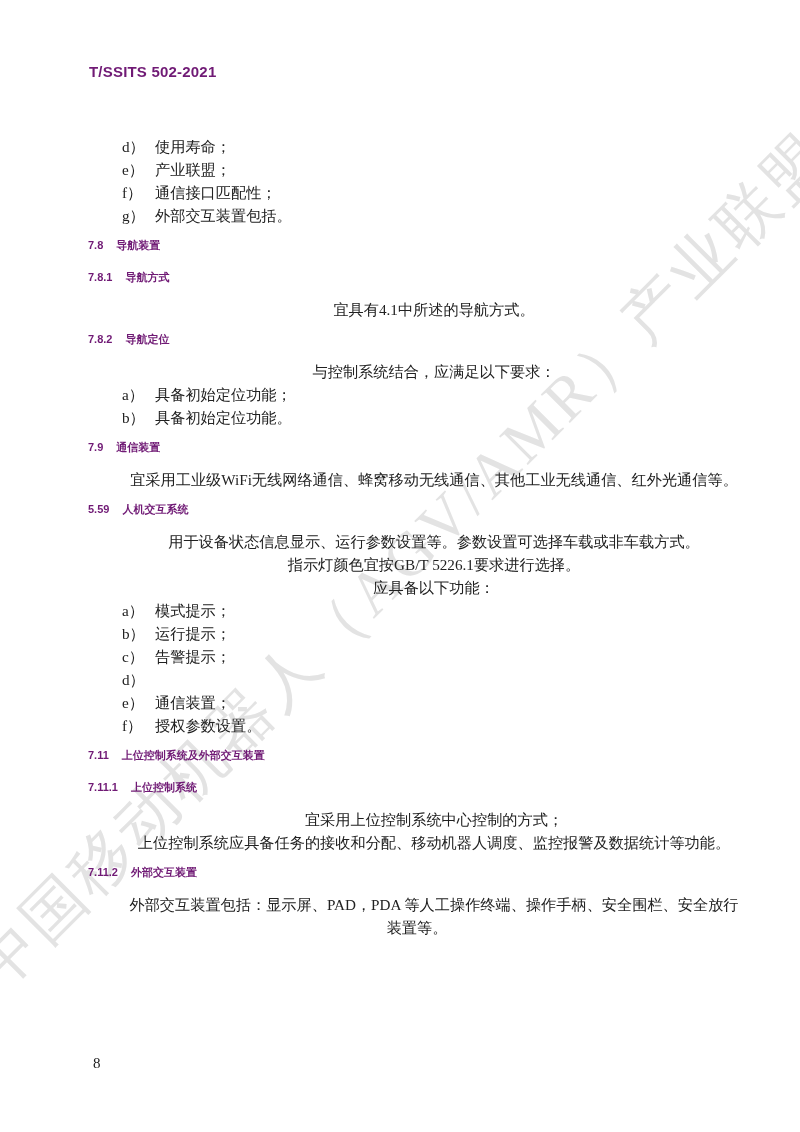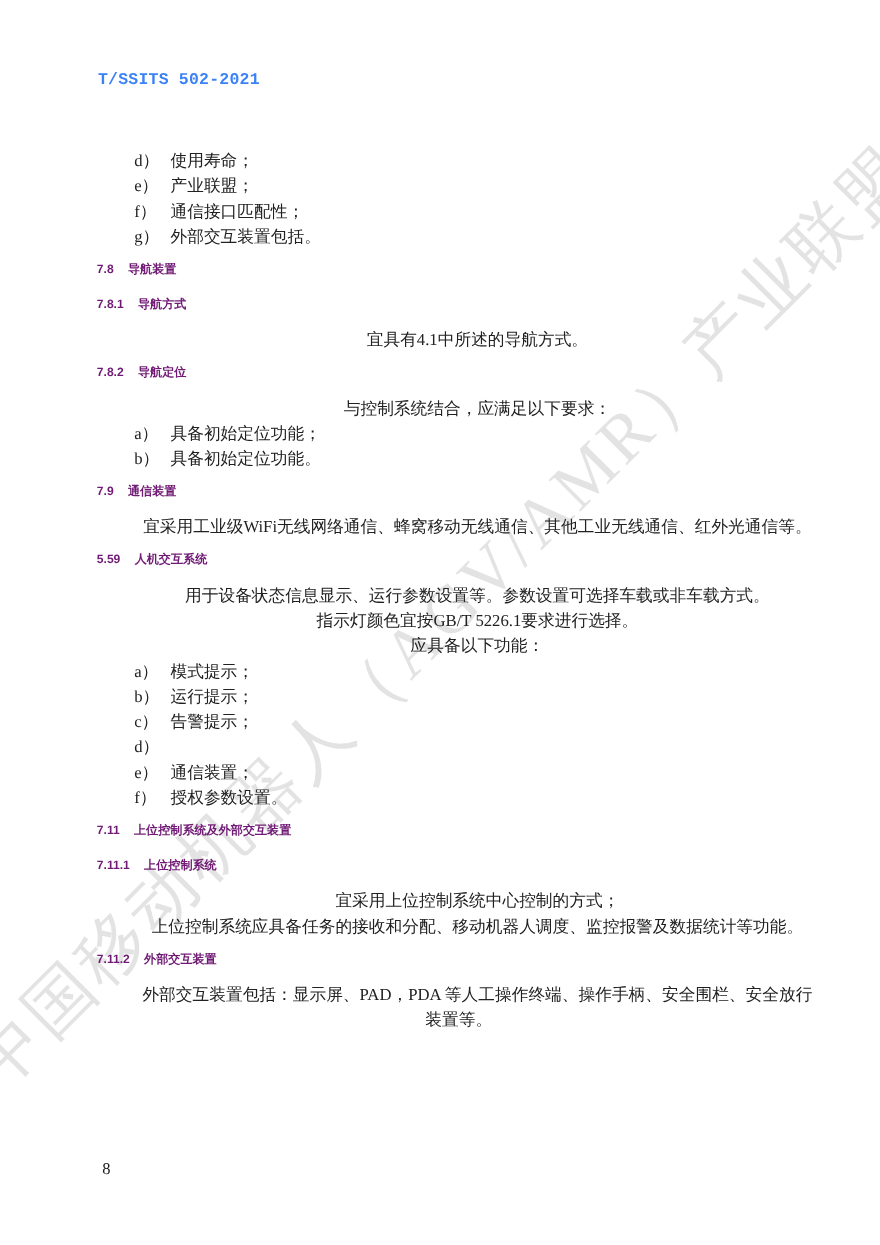--- a/index.html
+++ b/index.html
@@ -26,25 +26,25 @@
     font-family: "Liberation Serif", "DejaVu Serif", serif;
     user-select: none;
   }
 
   .doc-header {
     position: absolute;
     left: 89px; top: 63px;
     z-index: 2;
   }
   .doc-code {
-    font-family: Liberation Mono, monospace;
+    font-family: Liberation Sans, sans-serif;
     font-weight: 600;
     font-size: 15px;
     line-height: 17px;
-    color: #3b82f6;
+    color: #701a75;
     letter-spacing: 0.2px;
   }
 
   .content {
     position: absolute;
     left: 88px; top: 135px;
     width: 658px;
     z-index: 1;
     font-size: 15.2px;
     line-height: 23px;

